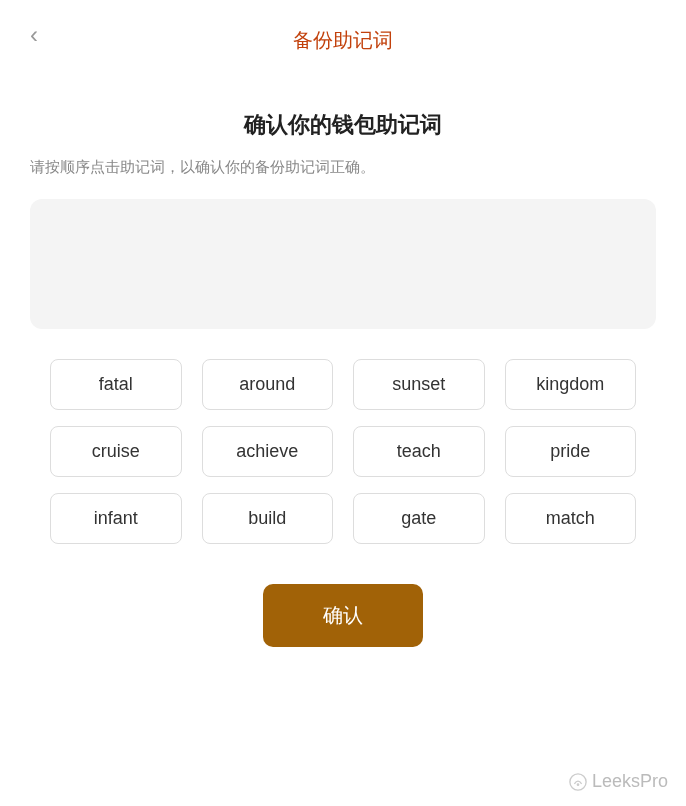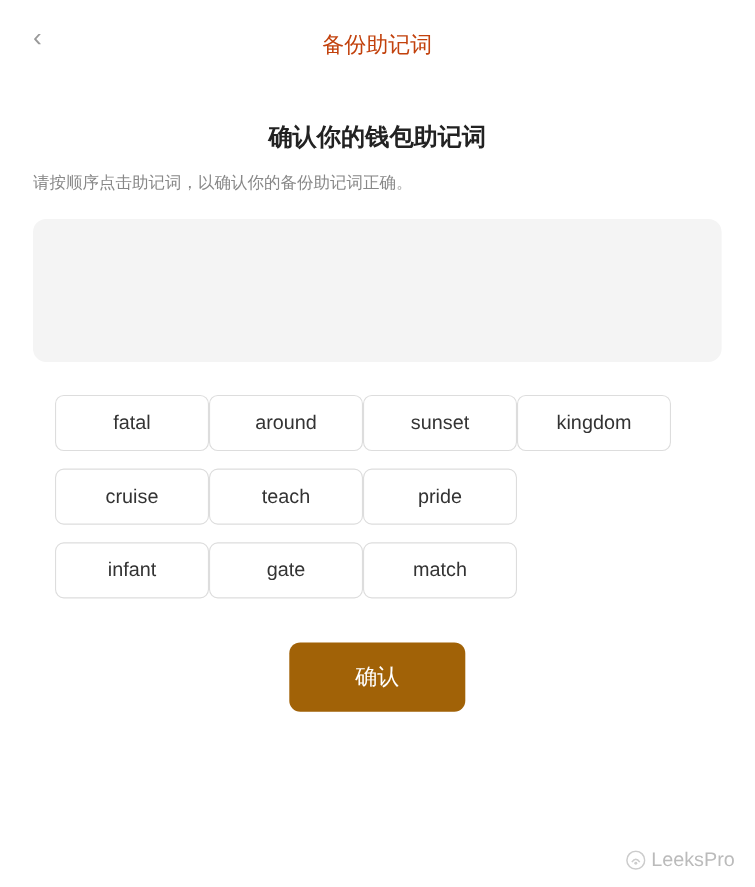--- a/index.html
+++ b/index.html
@@ -81,20 +81,21 @@
 
     
     .word-grid {
       padding: 0 10px;
       margin-bottom: 40px;
     }
 
     .word-row {
       display: flex;
       justify-content: flex-start;
+      gap: 20px;
       margin-bottom: 16px;
       padding: 0 10px;
     }
 
     .word-btn {
       flex: 1;
       max-width: 140px;
       padding: 14px 10px;
       border: 1.5px solid #ddd;
       border-radius: 8px;
@@ -163,26 +164,28 @@
 
     <div class="word-row">
       <button class="word-btn">fatal</button>
       <button class="word-btn">around</button>
       <button class="word-btn">sunset</button>
       <button class="word-btn">kingdom</button>
     </div>
 
     <div class="word-row">
       <button class="word-btn">cruise</button>
+      <button class="word-btn">achieve</button>
       <button class="word-btn">teach</button>
       <button class="word-btn">pride</button>
     </div>
 
     <div class="word-row">
       <button class="word-btn">infant</button>
+      <button class="word-btn">build</button>
       <button class="word-btn">gate</button>
       <button class="word-btn">match</button>
     </div>
 
   </div>
 
   <div class="confirm-area">
     <button class="confirm-btn">确认</button>
   </div>
 

